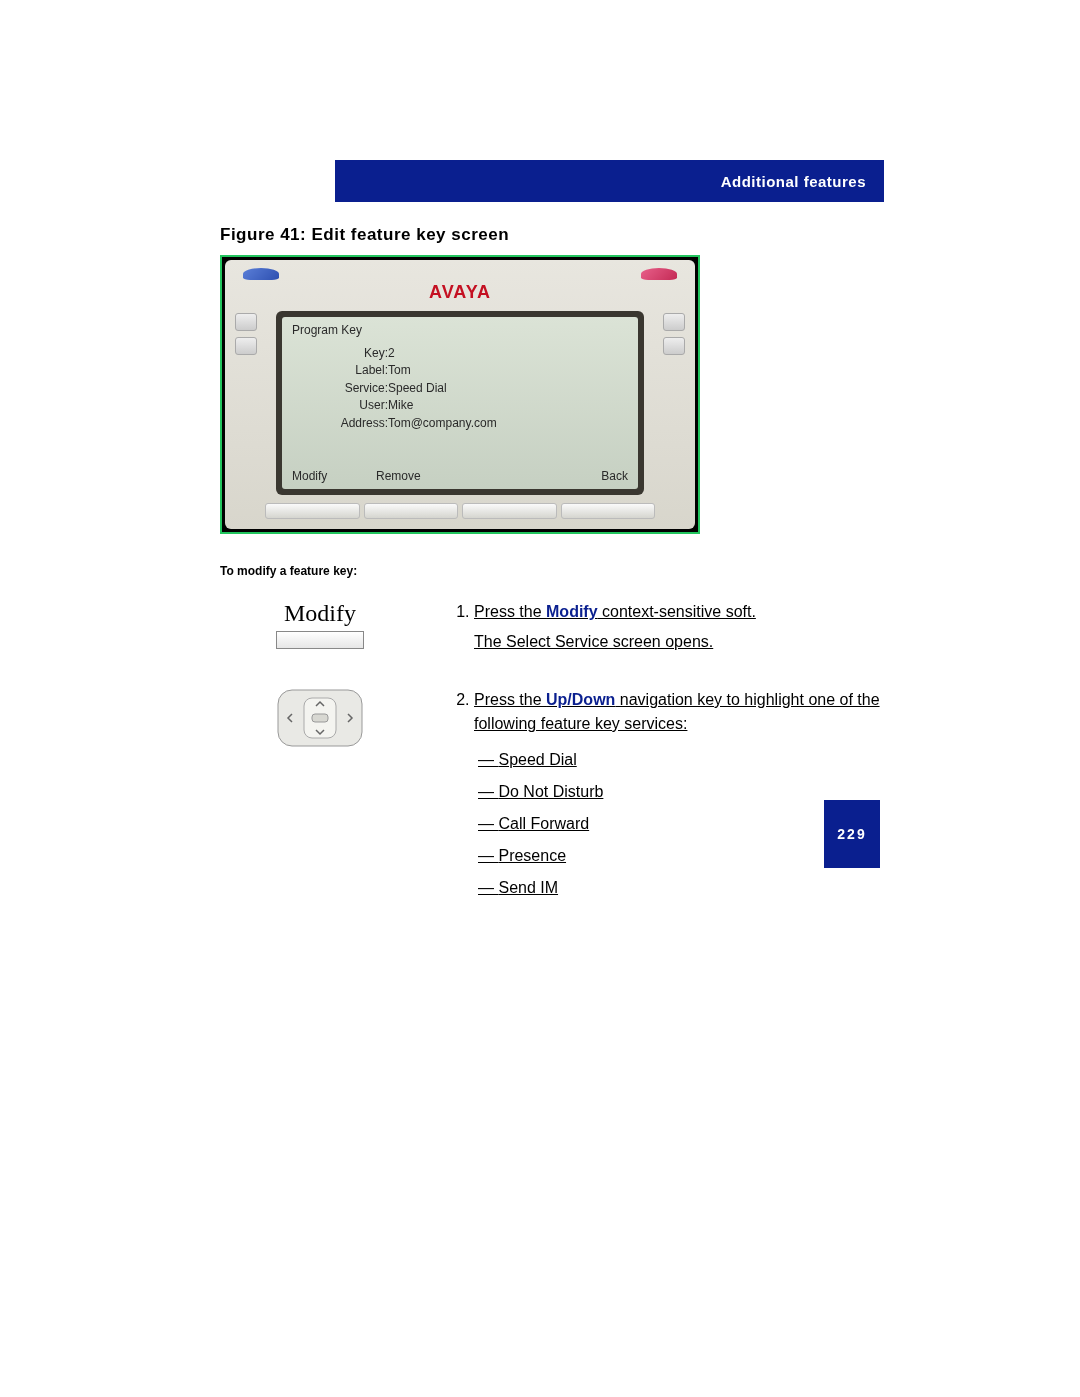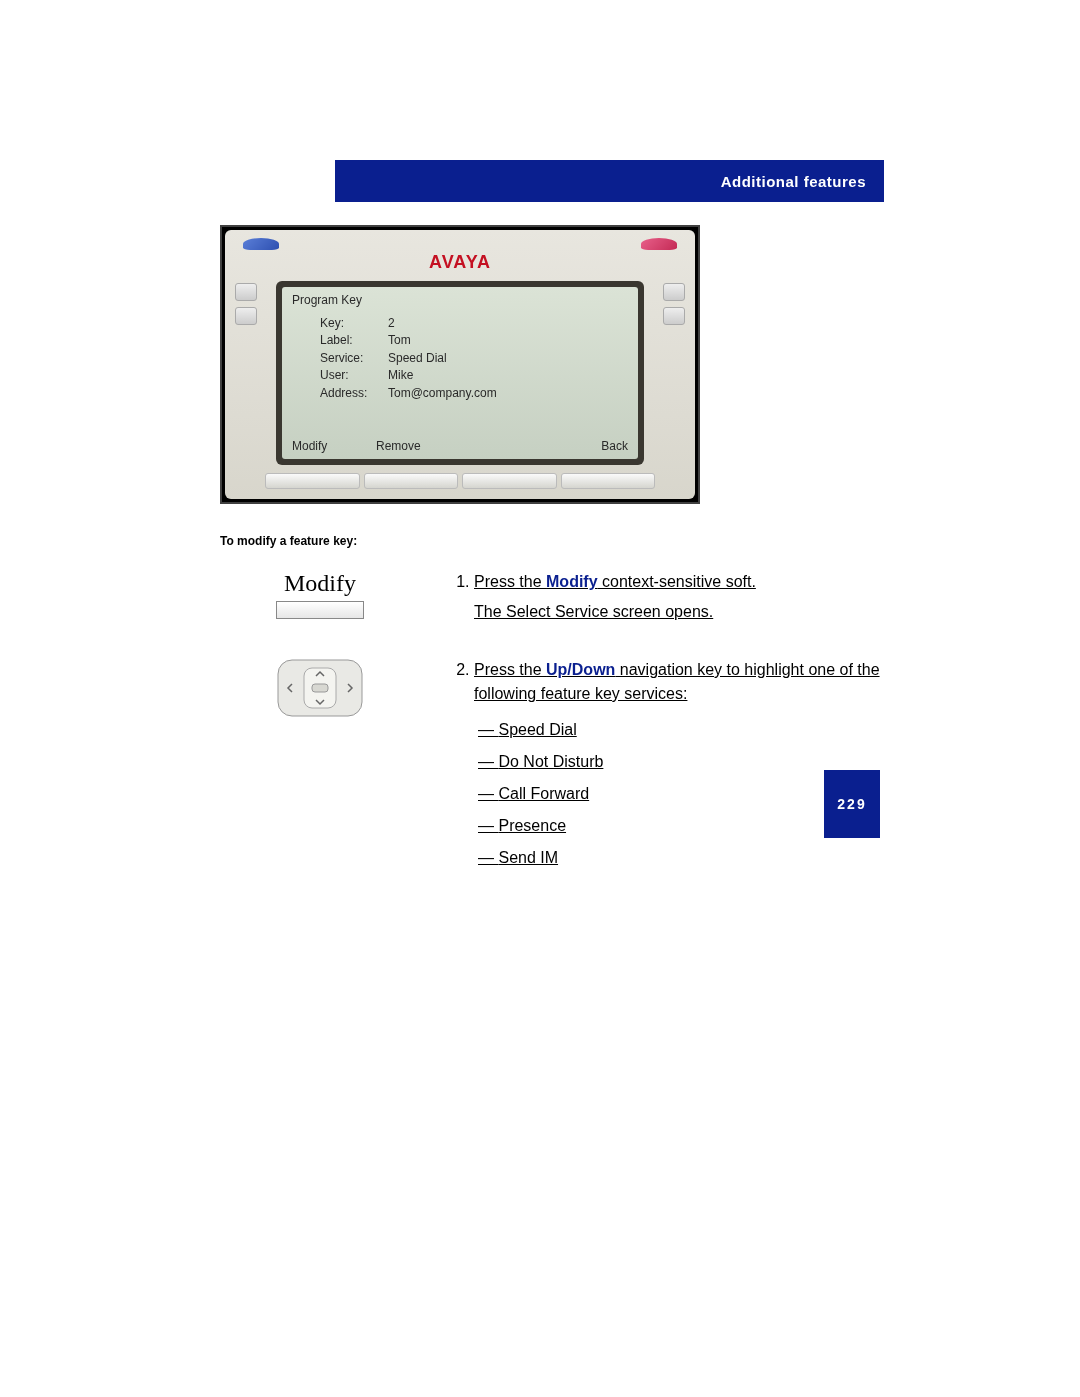--- a/index.html
+++ b/index.html
@@ -41,21 +41,21 @@
       margin-top: 65px;
     }
     .figure-caption {
       font-weight: bold;
       font-size: 17px;
       color: #000;
       margin-bottom: 10px;
       letter-spacing: 0.5px;
     }
     .figure-container {
-      border: 2px solid #404040;
+      border: 2px solid #22c55e;
       background: #000;
       padding: 3px;
       width: 480px;
       margin-bottom: 30px;
       box-sizing: border-box;
     }
     .phone-bezel {
       background: linear-gradient(180deg, #e8e6df 0%, #d8d6cc 100%);
       border-radius: 6px;
       padding: 8px 10px 10px 10px;
@@ -122,21 +122,21 @@
     .lcd-title {
       font-size: 12px;
       margin-bottom: 8px;
     }
     .lcd-fields {
       margin-left: 28px;
       line-height: 1.45;
       font-size: 12px;
     }
     .lcd-row { display: flex; }
-    .lcd-label { width: 68px; }
+    .lcd-label { width: 68px; text-align: right; }
     .lcd-softkeys {
       position: absolute;
       bottom: 6px;
       left: 10px;
       right: 10px;
       display: flex;
       font-size: 12px;
     }
     .lcd-softkeys .sk { flex:1; }
     .lcd-softkeys .sk.right { text-align: right; }
@@ -237,20 +237,21 @@
 <body>
 
 <div class="page">
 
   <div class="header-bar">
     <span class="header-text">Additional features</span>
   </div>
 
   <div class="content">
 
+    <div class="figure-caption">Figure 41: Edit feature key screen</div>
 
     <div class="figure-container">
       <div class="phone-bezel">
         <div class="top-lights">
           <div class="light blue"></div>
           <div class="light red"></div>
         </div>
         <div class="logo-area">
           <span class="logo-text">AVAYA</span>
         </div>

